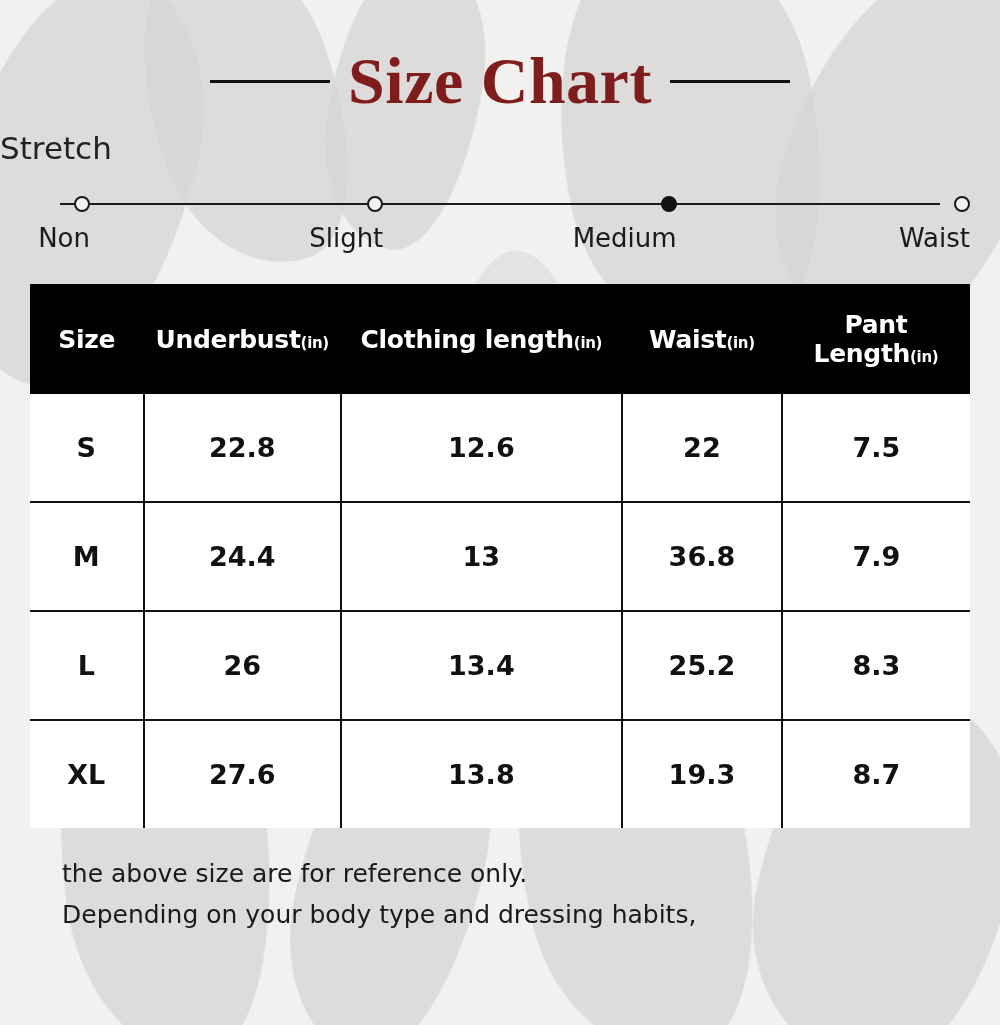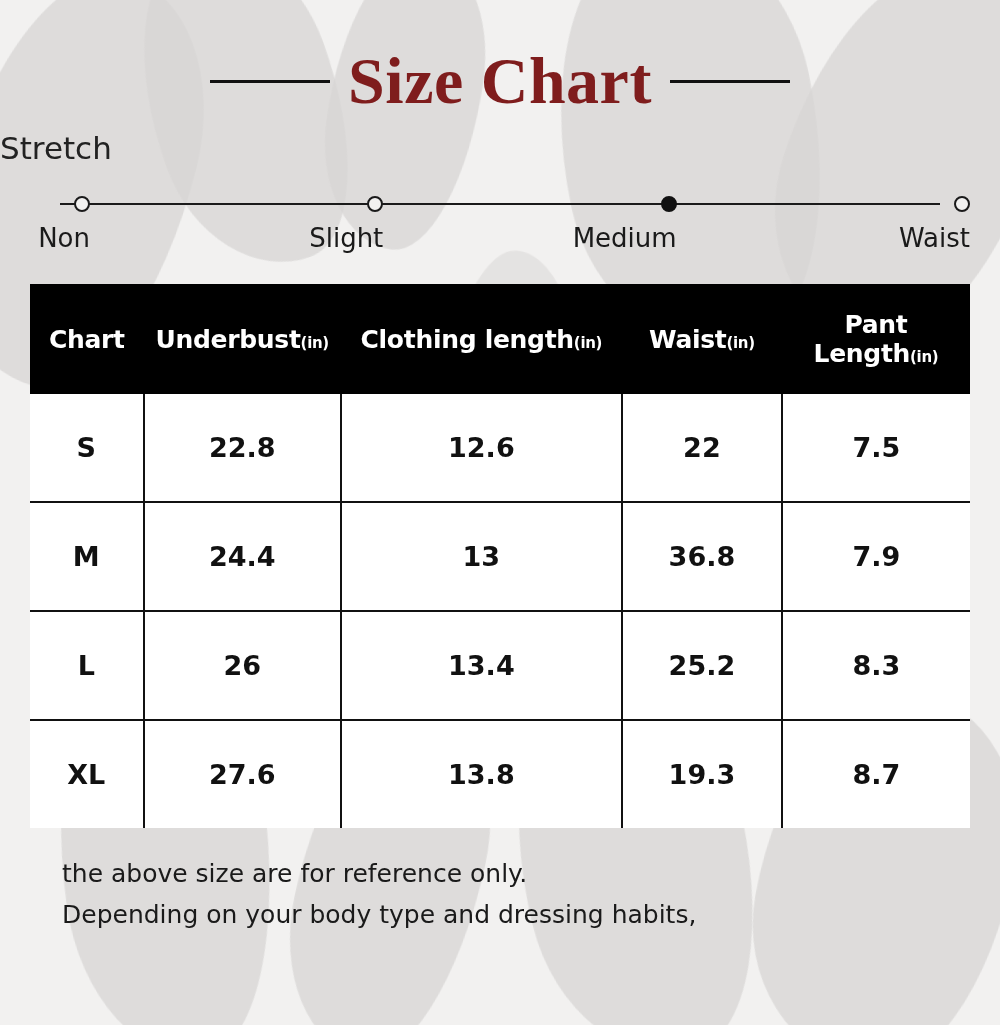--- a/index.html
+++ b/index.html
@@ -220,21 +220,21 @@
         <div class="pt-label">Waist</div>
       </div>
     </div>
   </div>
 
   <div class="table-wrap">
     <table>
       <thead>
         <tr>
           <th class="col-size">
-            <span>Chart</span><span class="unit"></span>
+            <span>Size</span><span class="unit"></span>
           </th>
           <th class="col-ub">
             <span>Underbust</span><span class="unit">(in)</span>
           </th>
           <th class="col-cl">
             <span>Clothing length</span><span class="unit">(in)</span>
           </th>
           <th class="col-wa">
             <span>Waist</span><span class="unit">(in)</span>
           </th>

